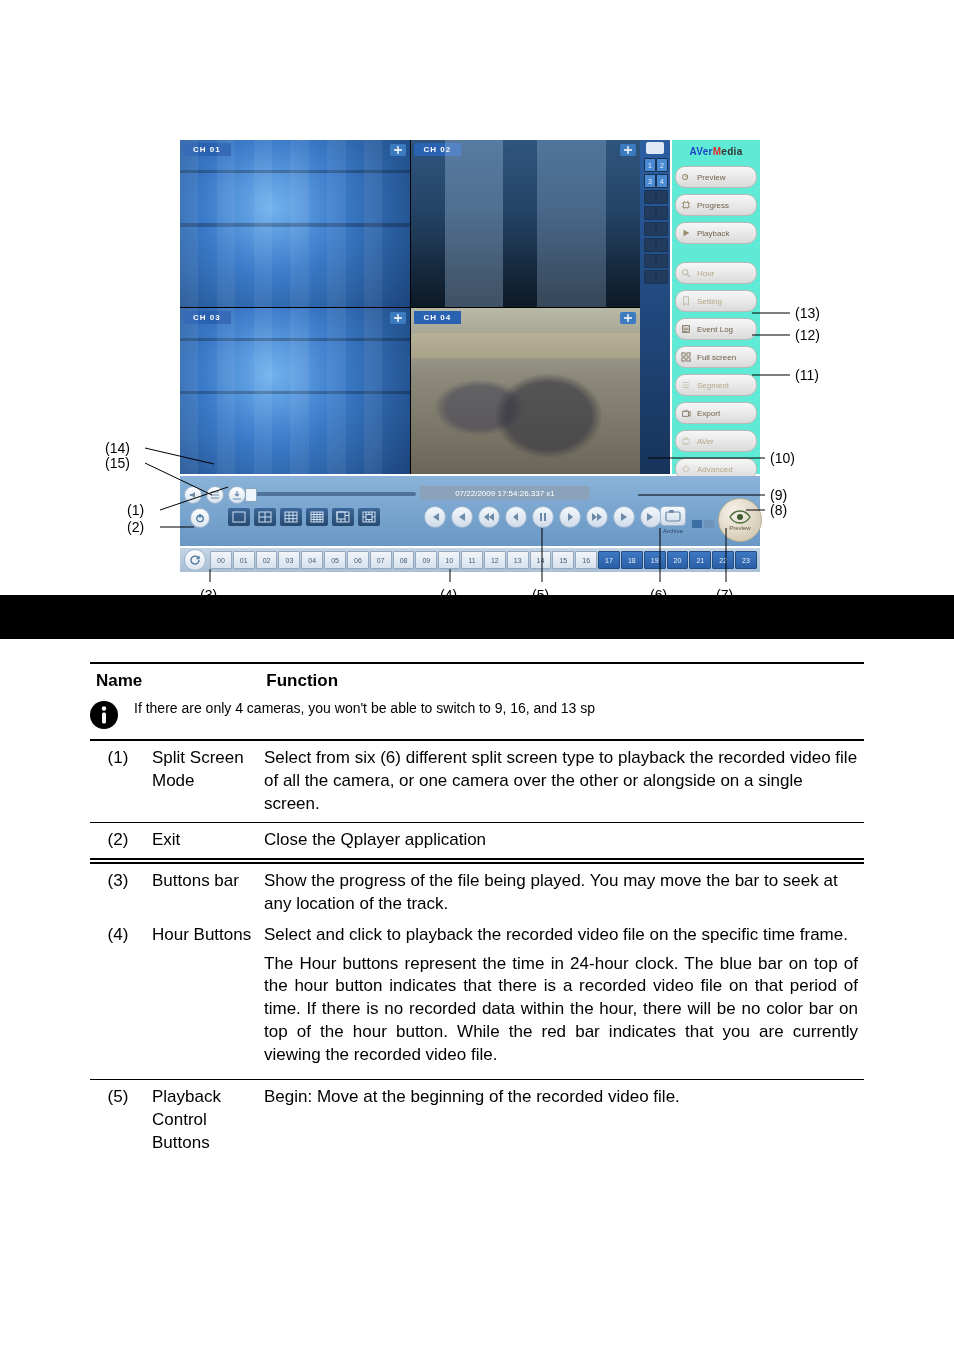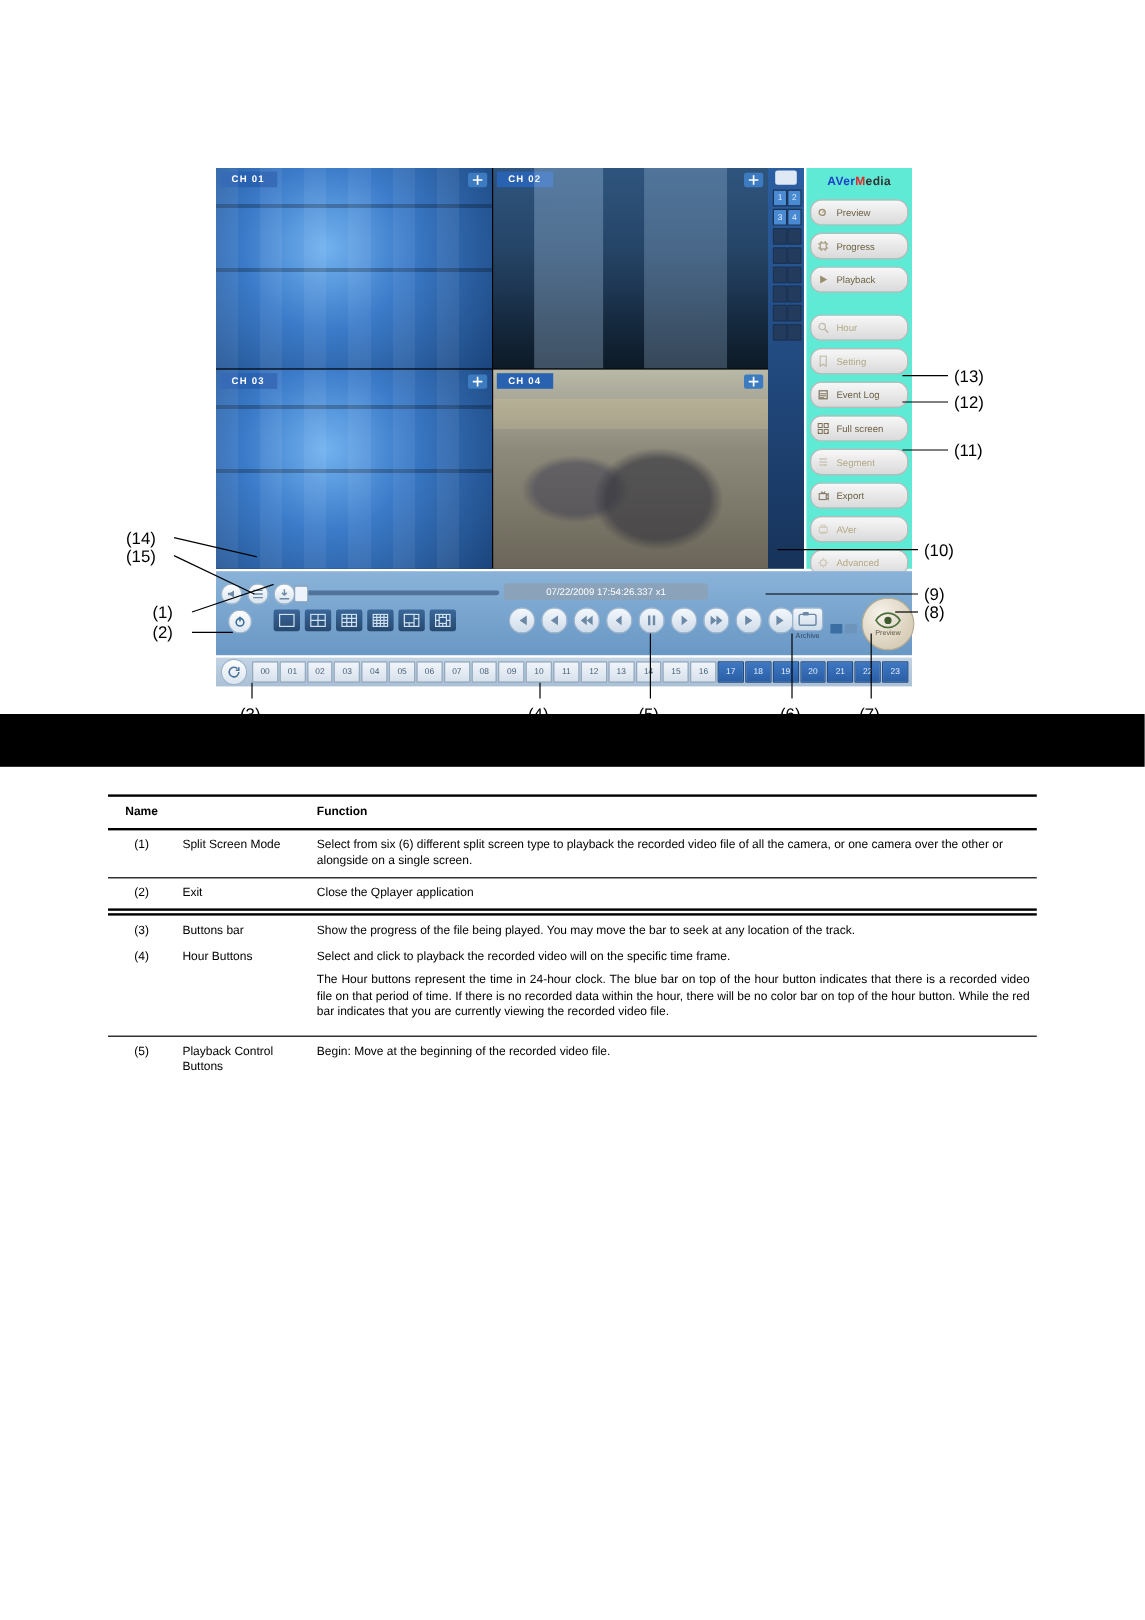--- a/index.html
+++ b/index.html
@@ -75,21 +75,21 @@
   .blackstrip{position:absolute;left:0;top:595px;width:100%;height:44px;background:#000}
   
   .call{position:absolute;font-family:Arial;font-size:14px;color:#000}
   
   .body{position:absolute;left:90px;top:660px;width:774px;font-size:14px;line-height:1.35}
   .info{display:flex;align-items:flex-start;gap:16px;margin:4px 0 10px 0}
   .info .ic{flex:0 0 28px;height:28px;border-radius:50%;background:#000;display:flex;align-items:center;justify-content:center;margin-top:2px}
   .info .ic svg{width:8px;height:18px;fill:#fff}
   .hr1{border:0;border-top:2px solid #000;margin:2px 0}
   .hr2{border:0;border-top:1px solid #000;margin:2px 0}
-  table.tbl{width:100%;border-collapse:collapse;font-size:10px}
+  table.tbl{width:100%;border-collapse:collapse;font-size:17px}
   table.tbl td{padding:4px 6px;vertical-align:top}
   table.tbl td.n{width:44px;text-align:center}
   table.tbl td.nm{width:100px}
   p.para{margin:6px 0;text-align:justify}
   .pagen{position:absolute;left:0;bottom:30px;width:100%;text-align:center;font-size:14px}
 </style>
 </head>
 <body>
 <div class="page">
 
@@ -495,20 +495,31 @@
   <hr class="hr1">
   <table class="tbl">
         <tbody>
           <tr>
     <td class="n"><b>Name</b></td>
     <td class="nm"></td>
     <td><b>Function</b></td>
   </tr>
         </tbody>
       </table>
+  <div class="info" style="margin-top:2px">
+    <div class="ic">
+          <svg viewBox="0 0 8 18">
+            <circle cx="4" cy="2.5" r="2.2"></circle>
+            <rect x="2" y="6.5" width="4" height="11" rx="1.5"></rect>
+          </svg>
+        </div>
+    <div style="flex:1">
+      <p class="para" style="margin-top:0">If there are only 4 cameras, you won't be able to switch to 9, 16, and 13 sp</p>
+    </div>
+  </div>
   <hr class="hr1">
   <table class="tbl">
     <tbody>
           <tr>
       <td class="n">(1)</td>
       <td class="nm">Split Screen Mode</td>
       <td>Select from six (6) different split screen type to playback the recorded video file of all the camera, or one camera over the other or alongside on a single screen.</td>
     </tr>
   </tbody>
       </table>
@@ -528,21 +539,21 @@
     <tbody>
           <tr>
       <td class="n">(3)</td>
       <td class="nm">Buttons bar</td>
       <td>Show the progress of the file being played. You may move the bar to seek at any location of the track.</td>
     </tr>
     <tr>
       <td class="n">(4)</td>
       <td class="nm">Hour Buttons</td>
       <td>
-        <span>Select and click to playback the recorded video will on the specific time frame.</span>
+        <span>Select and click to playback the recorded video file on the specific time frame.</span>
         <p class="para">The Hour buttons represent the time in 24-hour clock. The blue bar on top of the hour button indicates that there is a recorded video file on that period of time. If there is no recorded data within the hour, there will be no color bar on top of the hour button. While the red bar indicates that you are currently viewing the recorded video file.</p>
       </td>
     </tr>
   </tbody>
       </table>
   <hr class="hr2">
   <table class="tbl">
     <tbody>
           <tr>
       <td class="n">(5)</td>

